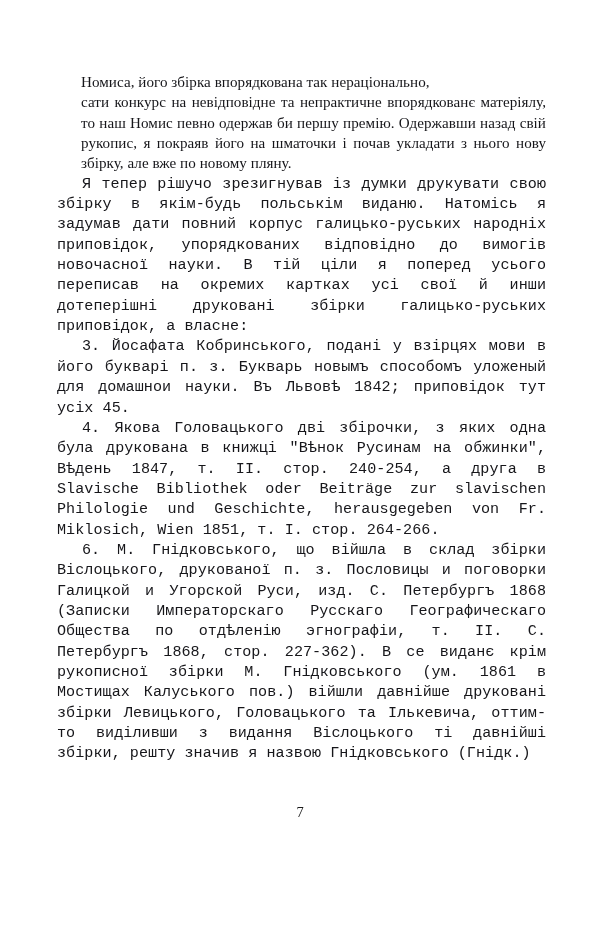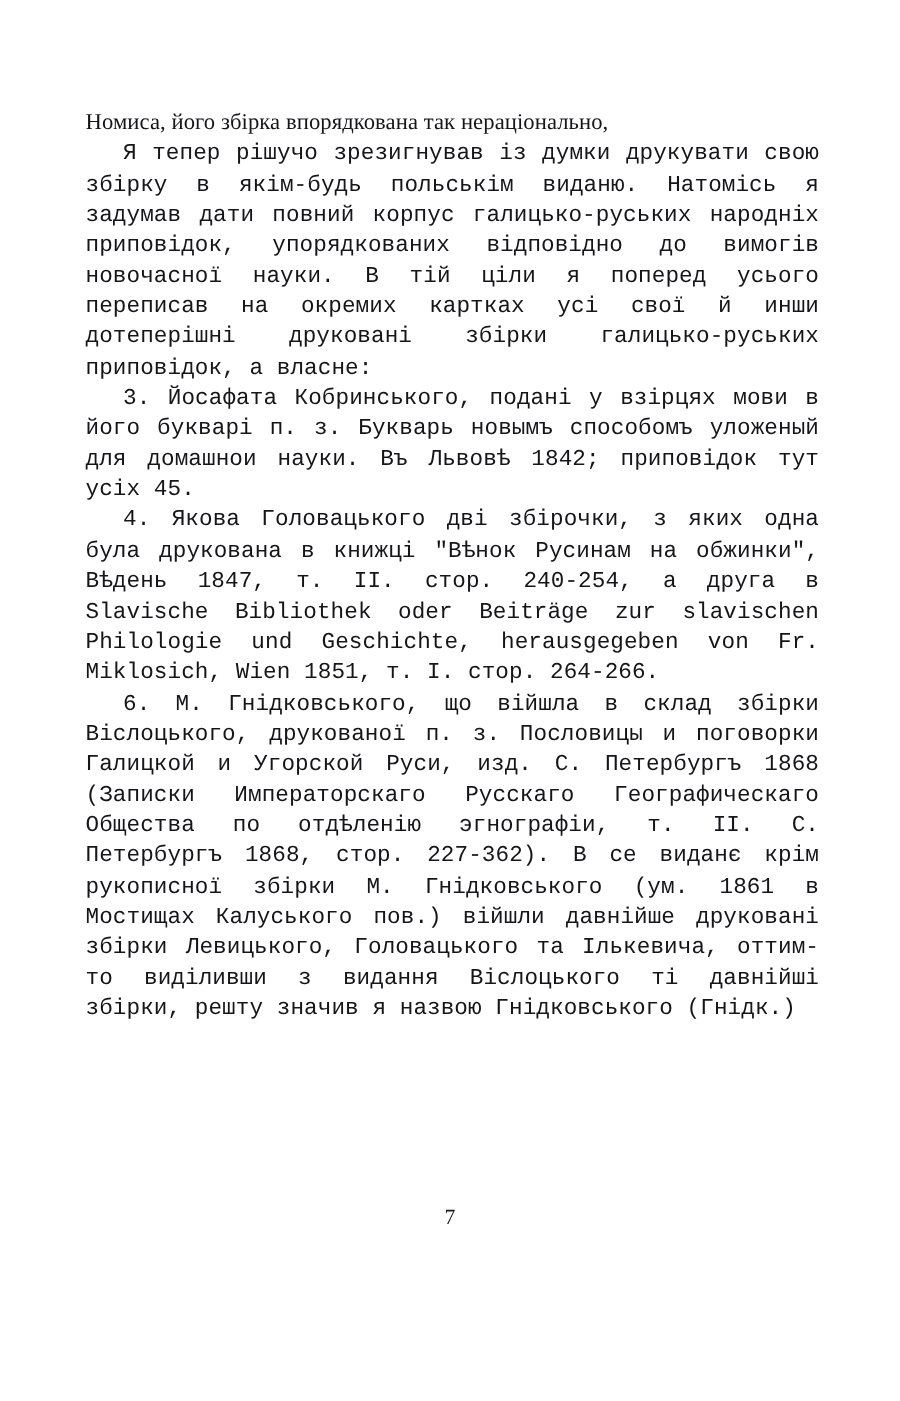--- a/index.html
+++ b/index.html
@@ -39,20 +39,21 @@
     text-justify: inter-word;
     letter-spacing: 0.05px;
     -webkit-font-smoothing: antialiased;
   }
   .para.indent {
     text-indent: 25px;
     font-family: Liberation Mono, monospace;
   }
   .para.noindent {
     text-indent: 0;
+    margin-left: 24px;
   }
   .pageno {
     position: absolute;
     left: 0;
     top: 803px;
     width: 600px;
     text-align: center;
     font-size: 14.5px;
     line-height: 18px;
     color: #1a1a1a;
@@ -61,20 +62,21 @@
 </style>
 </head>
 <body>
 
 <div id="page">
 
   <div id="textblock">
 
     <p class="para noindent">Номиса, його збірка впорядкована так нераціонально,</p>
 
+    <p class="para noindent">сати конкурс на невідповідне та непрактичне впорядкованє матеріялу, то наш Номис певно одержав би першу премію. Одержавши назад свій рукопис, я покраяв його на шматочки і почав укладати з нього нову збірку, але вже по новому пляну.</p>
 
     <p class="para indent">Я тепер рішучо зрезигнував із думки друкувати свою збірку в якім-будь польськім виданю. Натомісь я задумав дати повний корпус галицько-руських народніх приповідок, упорядкованих відповідно до вимогів новочасної науки. В тій ціли я поперед усього переписав на окремих картках усі свої й инши дотеперішні друковані збірки галицько-руських приповідок, а власне:</p>
 
 
 
     <p class="para indent">3. Йосафата Кобринського, подані у взірцях мови в його букварі п. з. Букварь новымъ способомъ уложеный для домашнои науки. Въ Львовѣ 1842; приповідок тут усіх 45.</p>
 
     <p class="para indent">4. Якова Головацького дві збірочки, з яких одна була друкована в книжці "Вѣнок Русинам на обжинки", Вѣдень 1847, т. II. стор. 240-254, а друга в Slavische Bibliothek oder Beiträge zur slavischen Philologie und Geschichte, herausgegeben von Fr. Miklosich, Wien 1851, т. I. стор. 264-266.</p>
 
 

